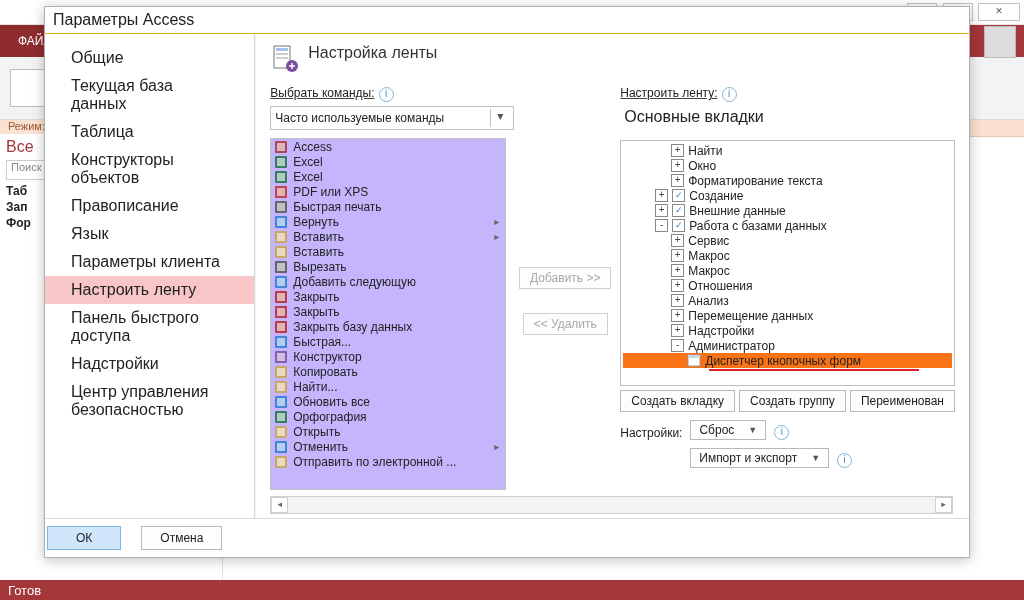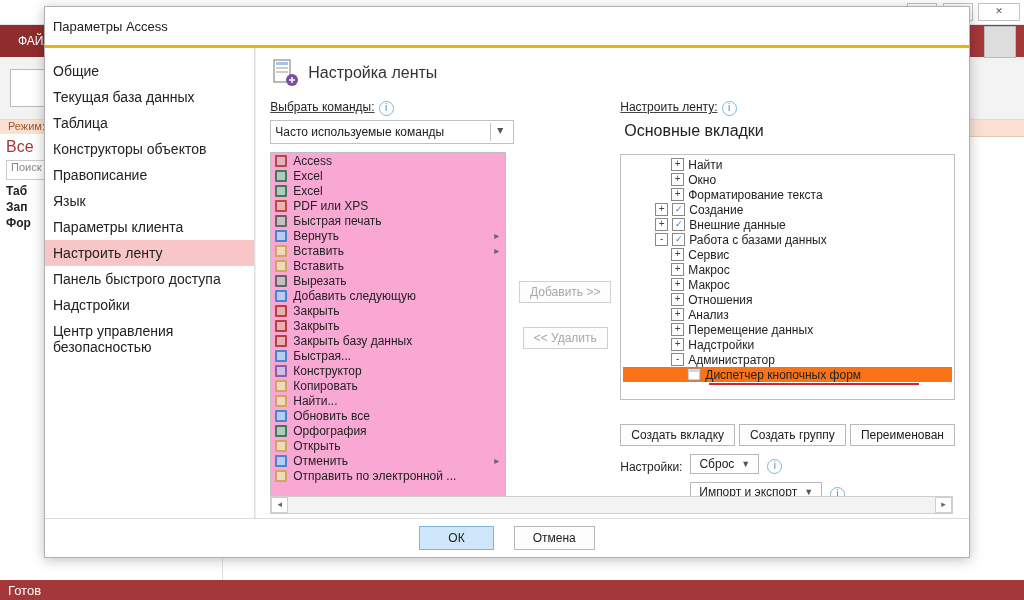--- a/index.html
+++ b/index.html
@@ -13,63 +13,63 @@
 .bg-toolbar .icon{width:36px;height:36px;border:1px solid #bbb;margin-right:4px;background:#fff}
 .bg-modebar{height:16px;background:#fbe1d1;border-bottom:1px solid #e5c9b4;padding:0 8px;font-size:11px;color:#9b5b34}
 .bg-left{position:absolute;left:0;top:134px;bottom:20px;width:210px;background:#fff;border-right:1px solid #e0e0e0;padding:4px 6px}
 .bg-left .hdr{color:#a4373a;font-size:16px;margin-bottom:4px}
 .bg-left .srch{height:18px;border:1px solid #ccc;font-size:11px;color:#888;padding:0 4px;margin-bottom:4px}
 .bg-left .itm{font-size:12px;font-weight:bold;margin:2px 0}
 .bg-status{position:absolute;left:0;right:0;bottom:0;height:20px;background:#a4373a;color:#fff;font-size:13px;display:flex;align-items:center;padding:0 8px}
 .avatar{width:30px;height:30px;background:#ddd;border:1px solid #bbb;position:absolute;right:8px;top:26px}
 
 .dlg{position:absolute;left:44px;top:6px;width:924px;height:550px;background:#fff;border:1px solid #b0b0b0;box-shadow:0 2px 12px rgba(0,0,0,0.25);display:flex;flex-direction:column}
-.dlg-title{height:26px;border-bottom:3px solid #eab308;display:flex;align-items:center;padding:6px 8px;font-size:13px;background:#fff}
+.dlg-title{height:26px;border-bottom:1px solid #eab308;display:flex;align-items:center;padding:0 8px;font-size:16px;background:#fff}
 .dlg-body{flex:1;display:flex;overflow:hidden}
 .dlg-side{width:216px;border-right:1px solid #dcdcdc;padding:10px 0}
-.dlg-side .cat{padding:5px 8px;font-size:14px;cursor:default}
+.dlg-side .cat{padding:5px 26px;font-size:16px;cursor:default}
 .dlg-side .cat.sel{background:#f8c6c6}
 .dlg-main{flex:1;padding:10px 14px;position:relative;border-left:1px solid #f0f0f0}
-.hdr-row{display:flex;align-items:center;margin-bottom:12px}
+.hdr-row{display:flex;margin-bottom:12px}
 .hdr-icon{width:30px;height:30px;margin-right:8px;position:relative;background:#fff}
 .hdr-icon svg{width:30px;height:30px}
 .hdr-title{font-size:16px;color:#333}
 .cols{display:flex;height:430px;position:relative}
 .colL{width:240px}
 .colM{width:110px;display:flex;flex-direction:column;align-items:center;justify-content:center;gap:24px}
 .colR{flex:1;min-width:0}
 .lbl{font-size:12px;margin-bottom:4px}
 .lbl .info{display:inline-block;width:13px;height:13px;border:1px solid #7fb5d6;border-radius:50%;color:#3d8abf;font-size:10px;text-align:center;line-height:12px;margin-left:4px}
 .underline{text-decoration:underline;text-decoration-color:#444}
 .sel-combo{width:234px;height:22px;border:1px solid #c0c0c0;display:flex;align-items:center;justify-content:space-between;padding:0 4px;font-size:12px;margin-bottom:8px;background:#fff}
 .sel-combo .dd{width:18px;height:18px;border-left:1px solid #c0c0c0;text-align:center;color:#555}
-.listbox{width:234px;height:350px;border:1px solid #bfbfbf;overflow-y:scroll;overflow-x:hidden;background:#f9a8d4}
+.listbox{width:234px;height:350px;border:1px solid #bfbfbf;overflow-y:scroll;overflow-x:hidden;background:#c4b5fd}
 .listbox .row{display:flex;align-items:center;height:15px;padding:0 2px;font-size:12px;white-space:nowrap}
 .listbox .row .ic{width:16px;height:14px;margin-right:4px;display:flex;align-items:center;justify-content:center}
 .listbox .row .ic svg{width:14px;height:14px}
 .listbox .row .sub{margin-left:auto;color:#666;font-size:10px;padding-right:4px}
 .btn{border:1px solid #b8b8b8;background:#fdfdfd;padding:3px 10px;font-size:12px;cursor:default;white-space:nowrap}
 .btn.dis{color:#a8a8a8;border-color:#d0d0d0}
 .btn.primary{background:#cfe6fb;border-color:#7eb4e2}
 .tree{border:1px solid #bfbfbf;height:240px;overflow:hidden;background:#fff;position:relative;padding:2px 2px;font-size:12px}
 .tree .node{display:flex;align-items:center;height:15px;white-space:nowrap}
 .tree .exp{width:11px;height:11px;border:1px solid #888;margin-right:4px;text-align:center;line-height:9px;font-size:10px;color:#444;background:#fff}
 .tree .chk{width:11px;height:11px;border:1px solid #888;margin-right:4px;text-align:center;line-height:10px;font-size:9px;color:#2b7dd1;background:#fff}
 .tree .node.sel{background:#f97316}
 .tree .leaf-icon{width:14px;height:13px;margin-right:4px}
 .tree .leaf-icon svg{width:14px;height:13px}
 .redline{position:absolute;height:2px;background:#d7232a;width:210px}
-.row-btns{display:flex;gap:4px;margin-top:24px}
+.row-btns{display:flex;gap:4px;margin-top:4px}
 .settings-row{display:flex;align-items:flex-end;gap:8px;margin-top:8px}
-.drop{border:1px solid #b8b8b8;padding:2px 8px;font-size:12px;display:flex;align-items:center;gap:7px;background:#fff}
+.drop{border:1px solid #b8b8b8;padding:2px 8px;font-size:12px;display:flex;align-items:center;gap:14px;background:#fff}
 .drop .car{font-size:9px;color:#555}
 .hscroll{position:absolute;left:14px;right:16px;bottom:4px;height:16px;border:1px solid #cfcfcf;background:#f3f3f3;display:flex;align-items:center}
 .hscroll .ar{width:15px;height:14px;border:1px solid #cfcfcf;background:#fff;text-align:center;line-height:12px;color:#666;font-size:9px}
 .hscroll .track{flex:1}
-.dlg-foot{height:38px;border-top:1px solid #dcdcdc;display:flex;align-items:center;justify-content:center;gap:20px;padding:0 2px}
+.dlg-foot{height:38px;border-top:1px solid #dcdcdc;display:flex;align-items:center;justify-content:flex-start;gap:20px;padding:0 2px}
 .ind{display:inline-block}
 </style>
 </head>
 <body>
 
 <div class="bg-app">
   <div class="bg-titlebar">
     <span style="color:#bbb;font-size:11px">&nbsp;</span>
     <div class="wbtns">
       <span>─</span>

